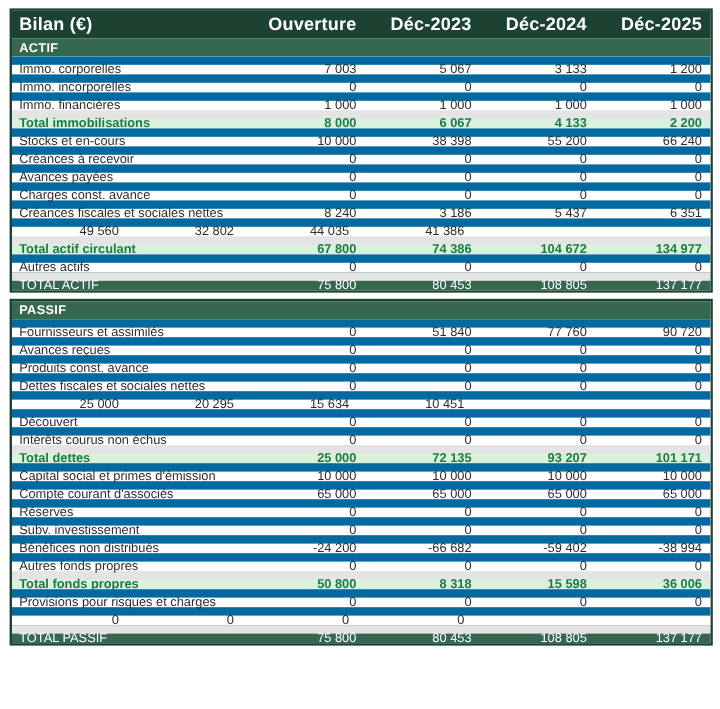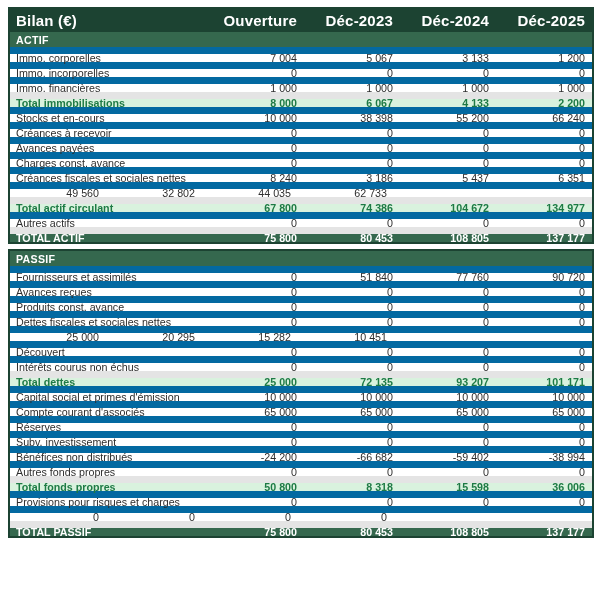--- a/index.html
+++ b/index.html
@@ -62,21 +62,21 @@
   }
   .row.subtotal {
     background: var(--subtotal-bg, #d9f2de);
     color: var(--subtotal-text, #1e7a45);
     font-weight: bold;
     border-top-color: #e4e4e4;
   }
   .row.grandtotal {
     background: var(--section-bg, #35684e);
     color: #ffffff;
-    font-weight: bold;
+    font-weight: normal;
     border-top-color: #e4e4e4;
   }
   .gap { height: 5px; background: #ffffff; }
 </style>
 </head>
 <body>
 
 <div class="wrap">
 
   <div class="tbl">
@@ -86,21 +86,21 @@
       <div class="cell num">Déc-2023</div>
       <div class="cell num">Déc-2024</div>
       <div class="cell num">Déc-2025</div>
     </div>
     <div>
         <div class="row section">
           <div class="cell label">ACTIF</div>
         </div>
         <div class="row data">
           <div class="cell label">Immo. corporelles</div>
-          <div class="cell num">7 004</div>
+          <div class="cell num">7 003</div>
           <div class="cell num">5 067</div>
           <div class="cell num">3 133</div>
           <div class="cell num">1 200</div>
         </div>
         <div class="row data">
           <div class="cell label">Immo. incorporelles</div>
           <div class="cell num">0</div>
           <div class="cell num">0</div>
           <div class="cell num">0</div>
           <div class="cell num">0</div>
@@ -151,21 +151,21 @@
           <div class="cell label">Créances fiscales et sociales nettes</div>
           <div class="cell num">8 240</div>
           <div class="cell num">3 186</div>
           <div class="cell num">5 437</div>
           <div class="cell num">6 351</div>
         </div>
         <div class="row data">
           <div class="cell num">49 560</div>
           <div class="cell num">32 802</div>
           <div class="cell num">44 035</div>
-          <div class="cell num">62 733</div>
+          <div class="cell num">41 386</div>
         </div>
         <div class="row subtotal">
           <div class="cell label">Total actif circulant</div>
           <div class="cell num">67 800</div>
           <div class="cell num">74 386</div>
           <div class="cell num">104 672</div>
           <div class="cell num">134 977</div>
         </div>
         <div class="row data">
           <div class="cell label">Autres actifs</div>
@@ -215,21 +215,21 @@
         <div class="row data">
           <div class="cell label">Dettes fiscales et sociales nettes</div>
           <div class="cell num">0</div>
           <div class="cell num">0</div>
           <div class="cell num">0</div>
           <div class="cell num">0</div>
         </div>
         <div class="row data">
           <div class="cell num">25 000</div>
           <div class="cell num">20 295</div>
-          <div class="cell num">15 282</div>
+          <div class="cell num">15 634</div>
           <div class="cell num">10 451</div>
         </div>
         <div class="row data">
           <div class="cell label">Découvert</div>
           <div class="cell num">0</div>
           <div class="cell num">0</div>
           <div class="cell num">0</div>
           <div class="cell num">0</div>
         </div>
         <div class="row data">

